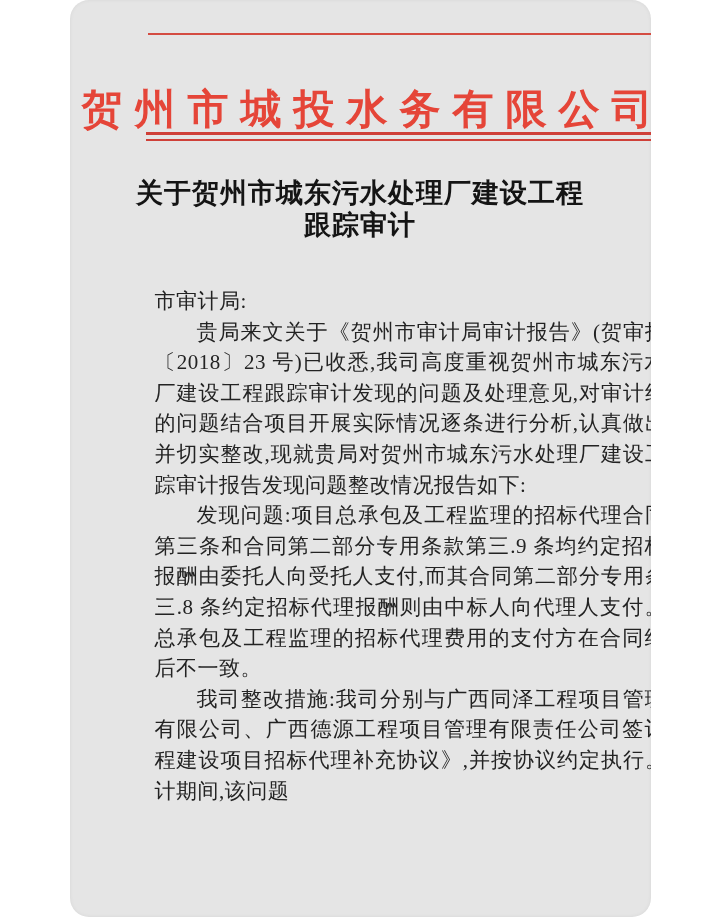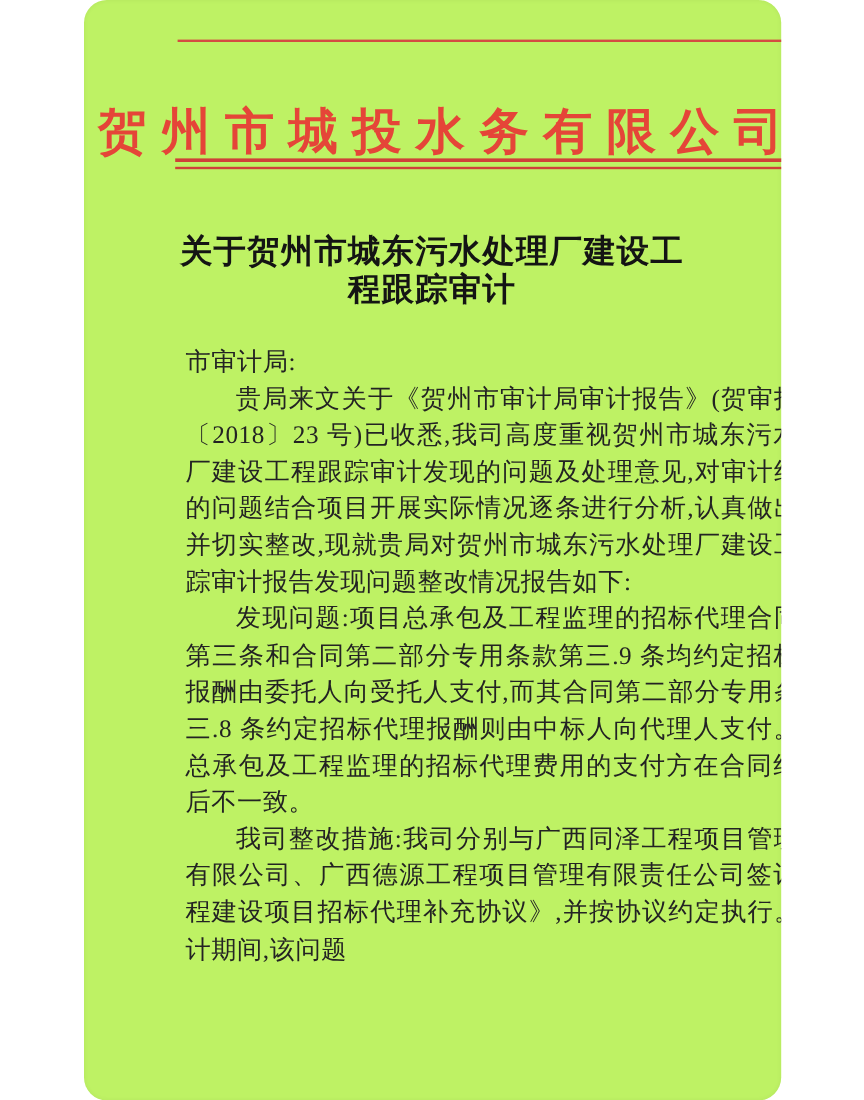--- a/index.html
+++ b/index.html
@@ -5,21 +5,21 @@
   html, body {
     margin: 0;
     padding: 0;
     background: #ffffff;
   }
   .page {
     position: relative;
     width: 581px;
     height: 917px;
     margin: 0 auto;
-    background: #bef264;
+    background: #e5e5e5;
     font-family: "Liberation Serif", "DejaVu Serif", serif;
     color: #1f1f1f;
     overflow: hidden;
     box-shadow: inset 0 0 4px rgba(0,0,0,0.06);
     border-radius: 19px;
   }
 
   
   .rule-top {
     position: absolute;
@@ -54,21 +54,21 @@
     border-bottom: 2px solid #cf4038;
     box-sizing: content-box;
   }
 
   
   .doc-title {
     position: absolute;
     top: 177px;
     left: 60px;
     right: 60px;
-    margin: 16px;
+    margin: 0;
     text-align: center;
     font-size: 27px;
     font-weight: bold;
     line-height: 32px;
     color: #141414;
     letter-spacing: 1px;
   }
 
   
   .doc-body {

